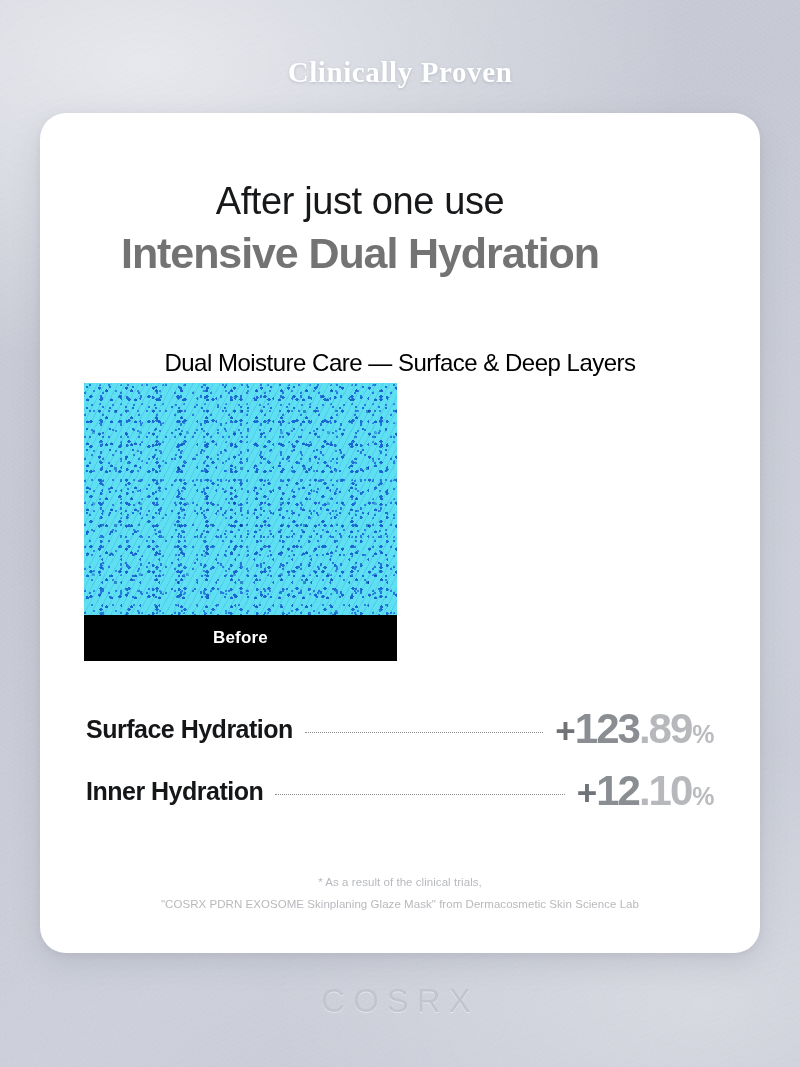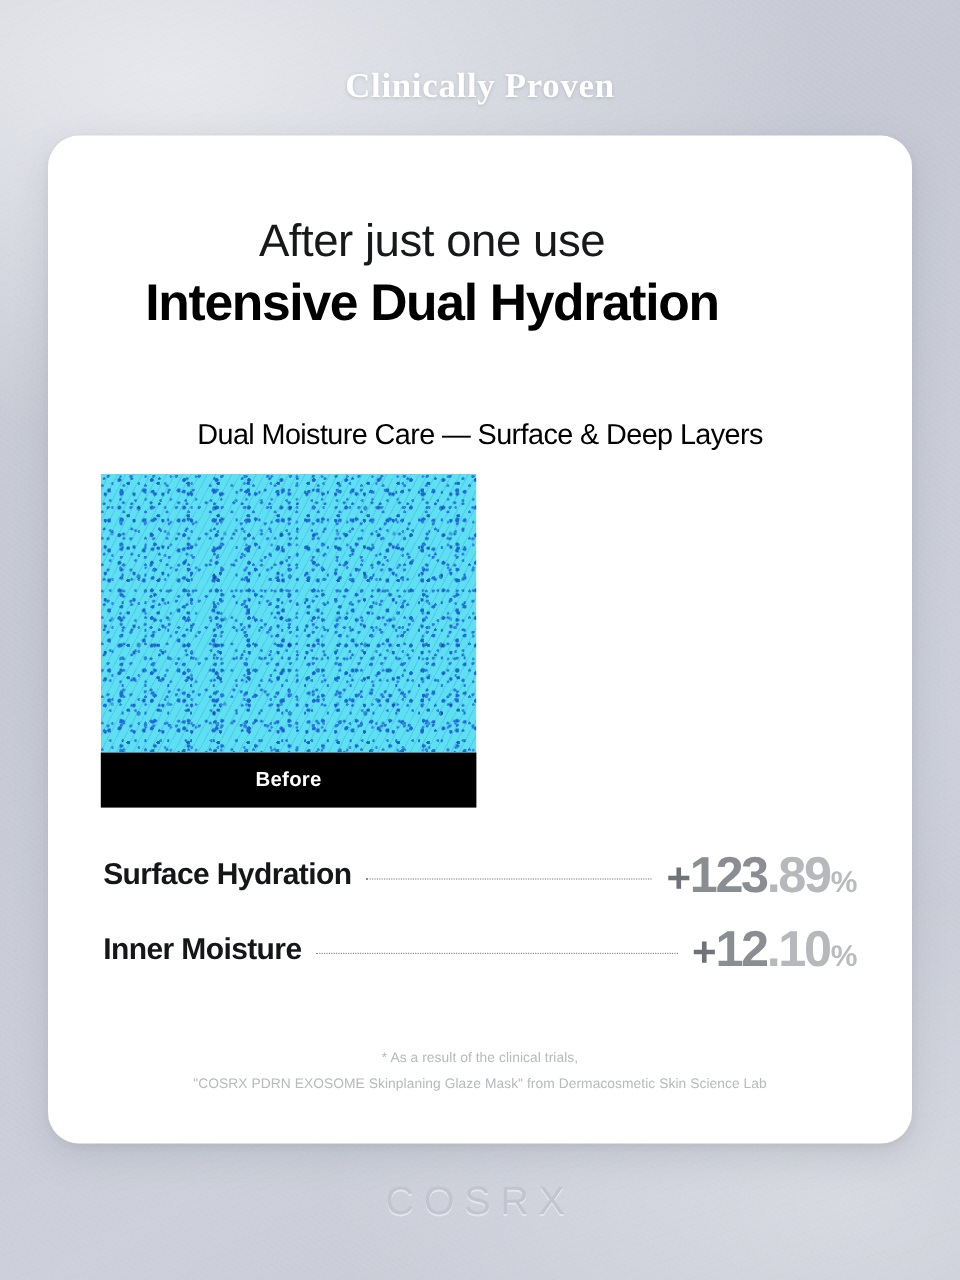--- a/index.html
+++ b/index.html
@@ -46,33 +46,33 @@
     box-shadow:0 10px 28px rgba(120,124,138,.22), 0 2px 6px rgba(120,124,138,.12);
     overflow:hidden;
   }
 
   .headline-wrap { position:absolute; left:0; top:66px; width:640px; text-align:center; }
   .headline-light {
     font-size:38px; font-weight:300; color:#16181a;
     letter-spacing:-0.4px; line-height:1.18;
   }
   .headline-bold {
-    font-size:43px; font-weight:800; color:#000000;
+    font-size:43px; font-weight:800; color:#737373;
     letter-spacing:-1.1px; line-height:1.16; margin-top:5px;
   }
 
   .subhead {
     position:absolute; left:0; top:236px; width:720px; text-align:center;
     font-size:24px; font-weight:400; color:#000000; letter-spacing:-0.5px;
   }
 
   
   .ba-row { position:absolute; left:44px; top:270px; width:634px; height:278px; }
 
-  .panel { position:absolute; top:12px; height:230px; }
+  .panel { position:absolute; top:0; height:230px; }
   .panel-before { left:0; width:313px; }
   .panel-after  { left:320px; width:314px; }
 
   .img-box { position:relative; width:100%; overflow:hidden; }
   .panel-before .img-box { height:232px; }
   .panel-after  .img-box { height:232px; padding:3px 5px 0 3px; background:linear-gradient(180deg,#cfc8c0 0%,#c8c6c6 100%); }
   .panel-after .img-inner { width:100%; height:100%; overflow:hidden; position:relative; }
 
   
   .tex-before {
@@ -219,21 +219,21 @@
         <div class="leader"></div>
         <div class="res-val">
           <span class="v-plus">+</span>
           <span class="v-int">123</span>
           <span class="v-dec">.89</span>
           <span class="v-pct">%</span>
         </div>
       </div>
 
       <div class="res-row">
-        <div class="res-label">Inner Moisture</div>
+        <div class="res-label">Inner Hydration</div>
         <div class="leader"></div>
         <div class="res-val">
           <span class="v-plus">+</span>
           <span class="v-int">12</span>
           <span class="v-dec">.10</span>
           <span class="v-pct">%</span>
         </div>
       </div>
 
     </div>

